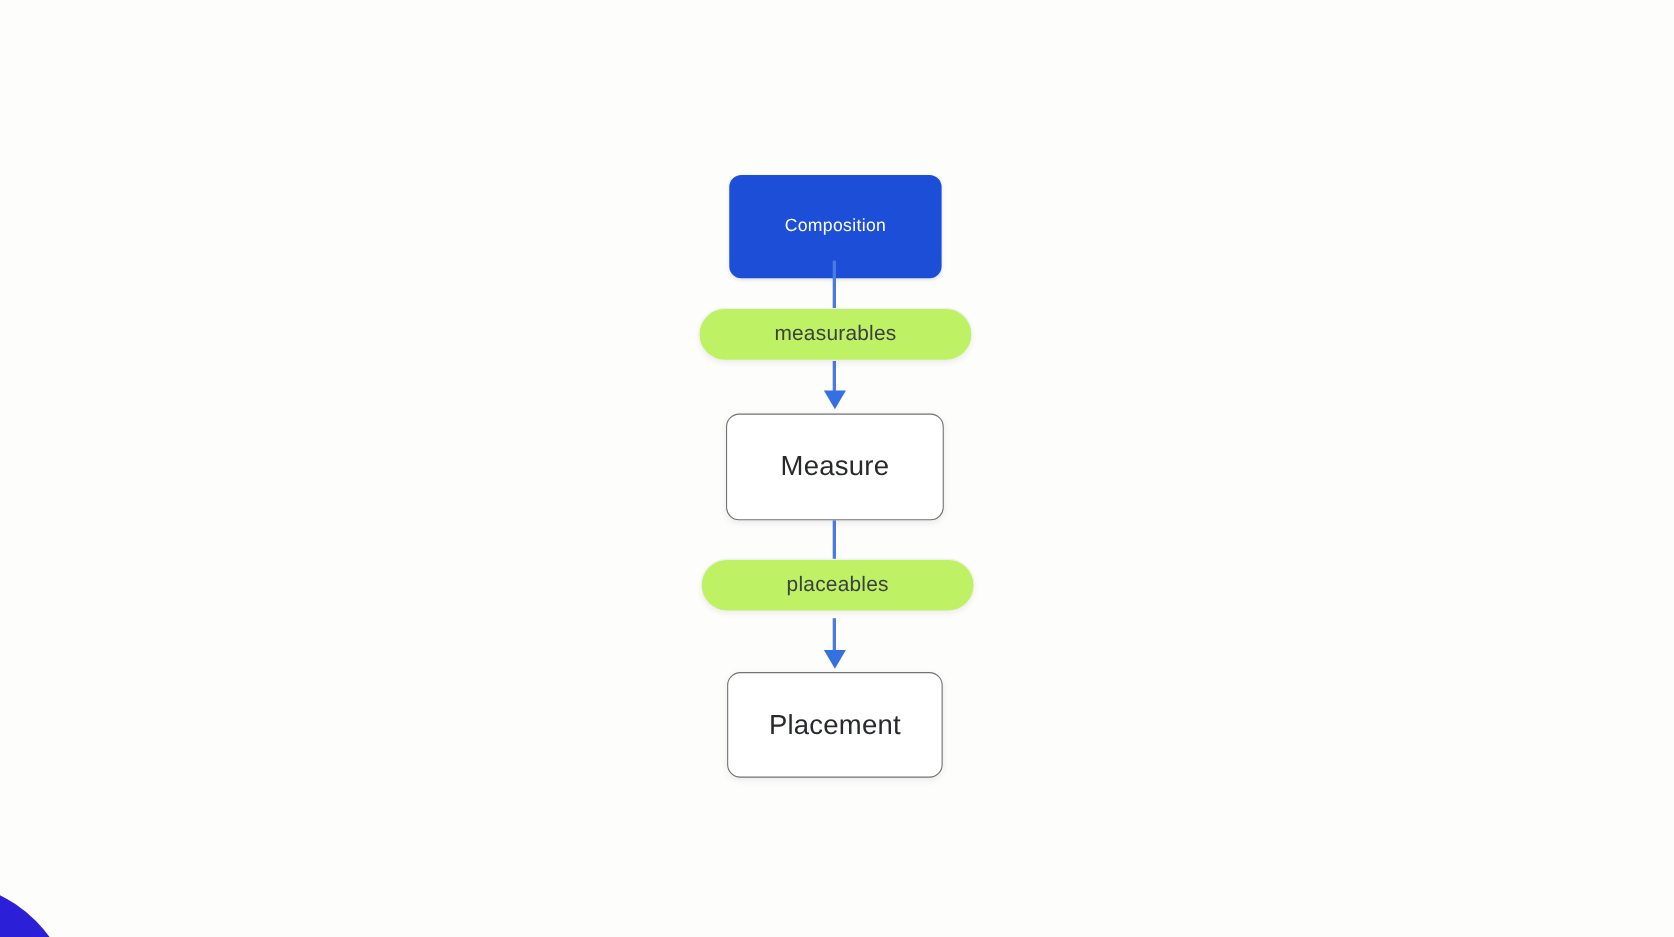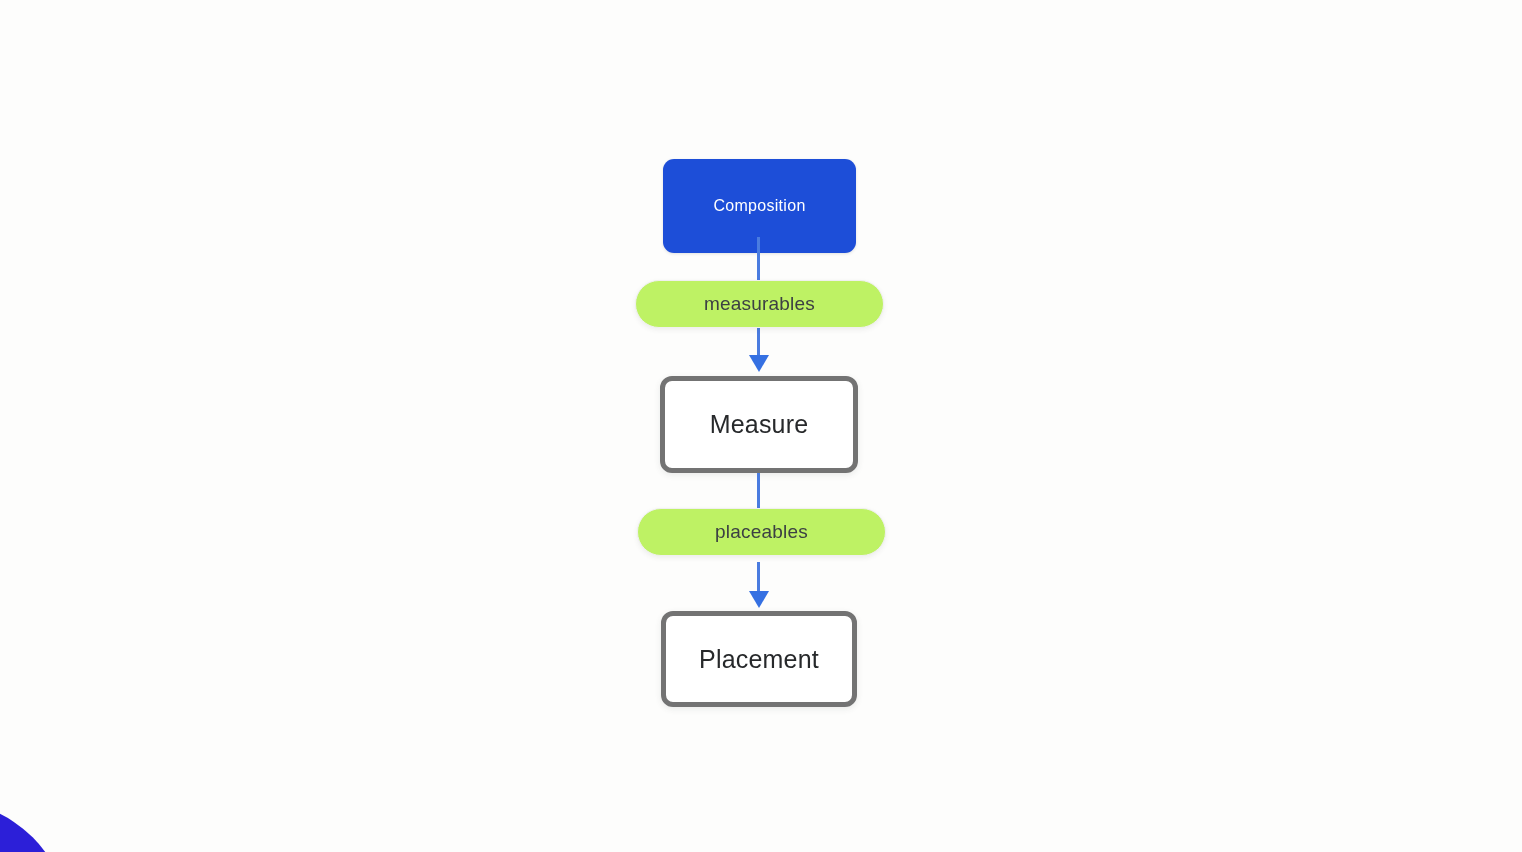--- a/index.html
+++ b/index.html
@@ -34,21 +34,21 @@
     border-radius: 11px;
     color: #ffffff;
     font-size: 16px;
     font-weight: 500;
     letter-spacing: 0.3px;
     box-shadow: 0 1px 3px rgba(60,64,67,0.15);
     margin-top: 16px;
   }
   .node-secondary {
     background: #ffffff;
-    border: 5px solid #737373;
+    border: 1px solid #737373;
     border-radius: 12px;
     color: #27292b;
     font-size: 25px;
     font-weight: 400;
     letter-spacing: 0.2px;
     box-shadow: 0 2px 6px rgba(60,64,67,0.10);
   }
   .node-measure {
     left: 660px; top: 376px;
     width: 198px; height: 97px;

